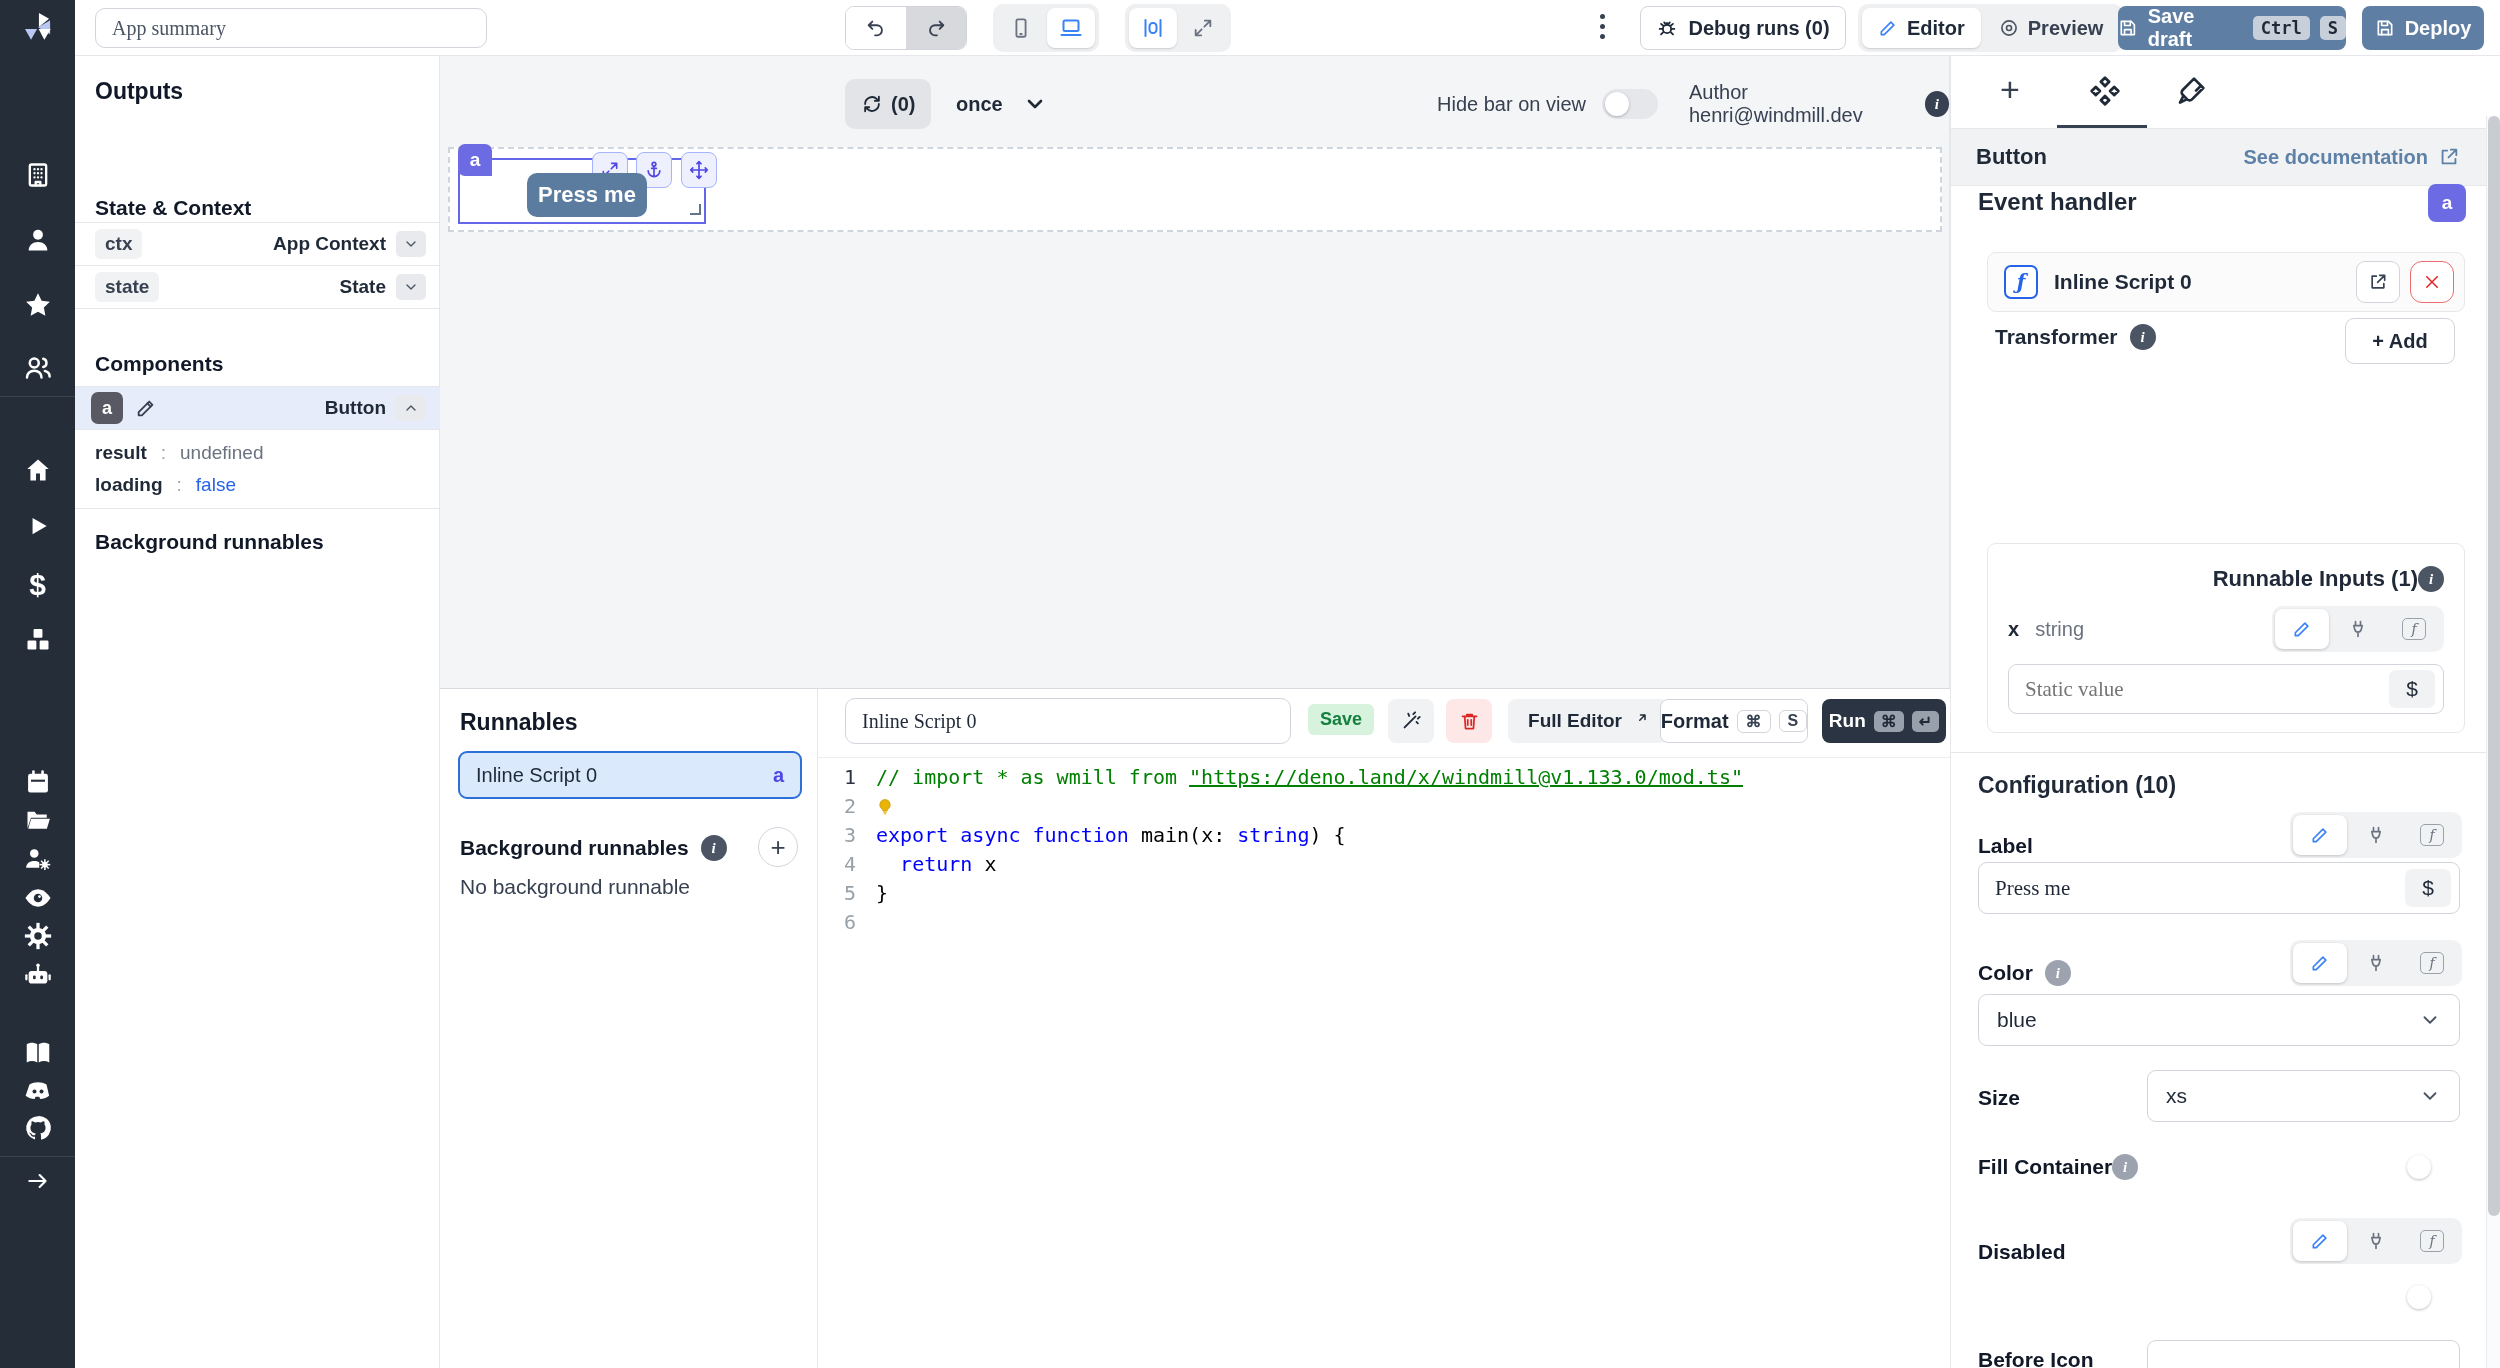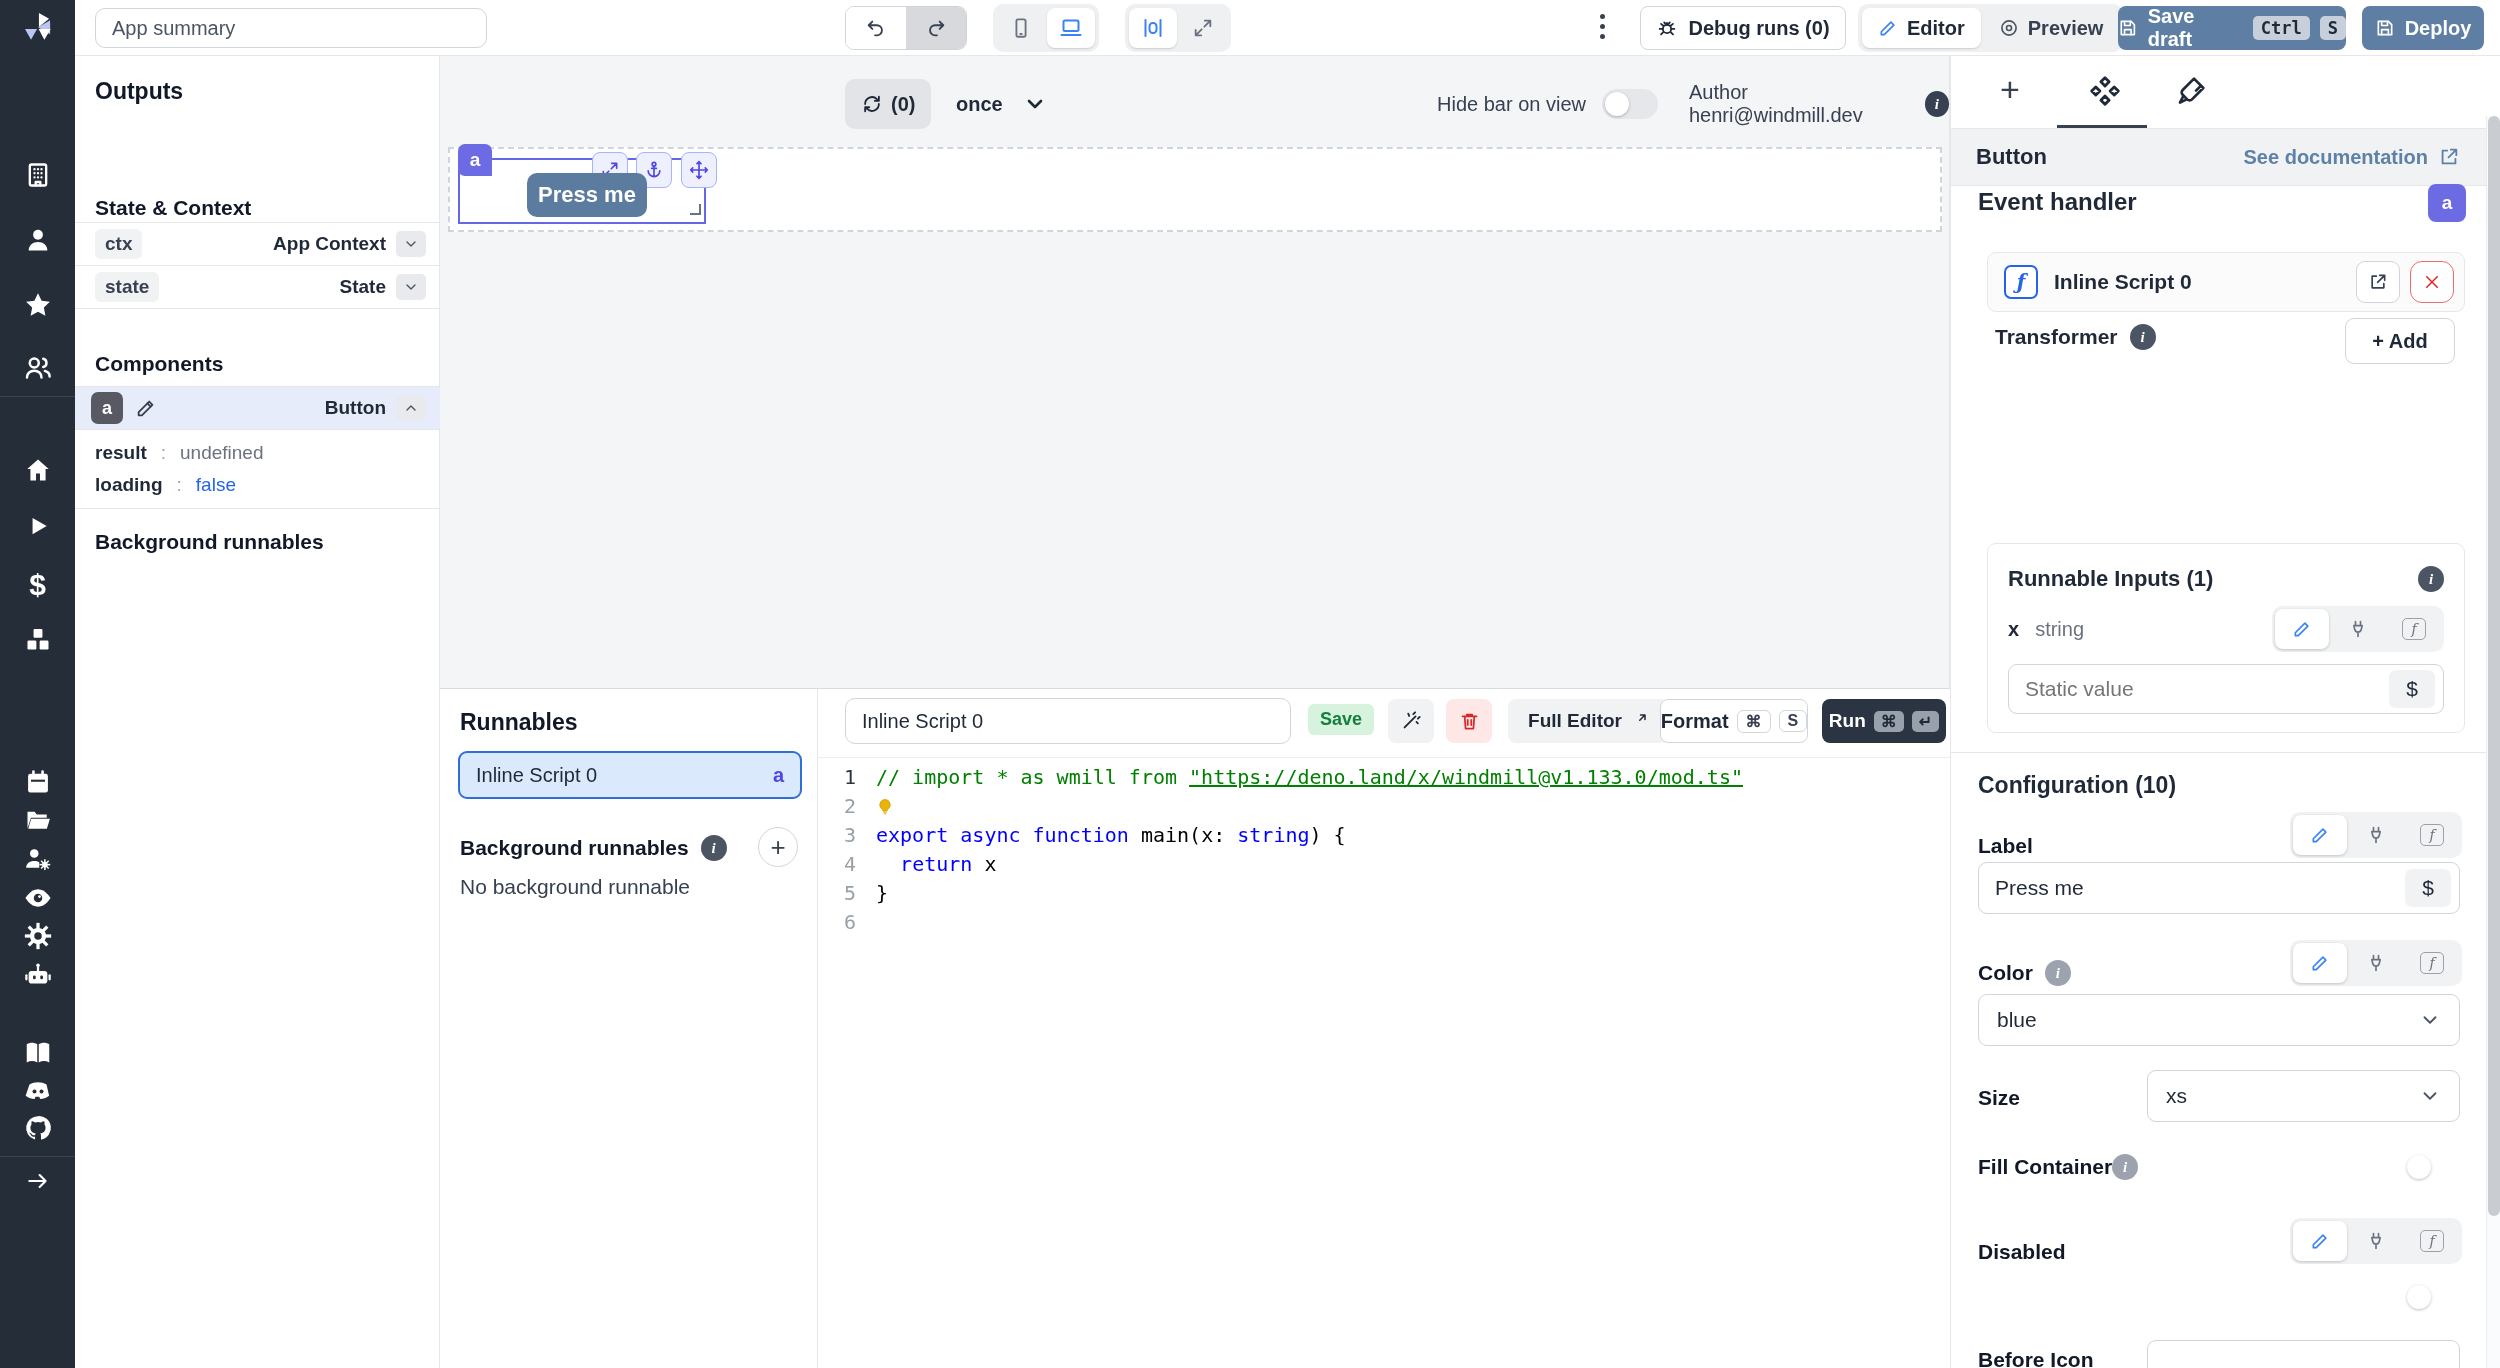--- a/index.html
+++ b/index.html
@@ -3,21 +3,21 @@
 <meta charset="utf-8">
 <style>
 *{margin:0;padding:0;box-sizing:border-box}
 html,body{width:2500px;height:1368px}
 body{position:relative;background:#fff;font-family:"Liberation Sans",sans-serif;color:#1f2937;overflow:hidden;font-size:20px}
 .abs{position:absolute}
 .row{display:flex;align-items:center}
 svg{display:block}
 .s{fill:none;stroke:currentColor;stroke-width:2;stroke-linecap:round;stroke-linejoin:round}
 .b{font-weight:bold}
-input{font-family:Liberation Sans, sans-serif;outline:none}
+input{font-family:Liberation Serif, serif;outline:none}
 
 .topbar{left:0;top:0;width:2500px;height:56px;background:#fff;border-bottom:1px solid #e5e7eb;z-index:30}
 .logo-box{left:0;top:0;width:75px;height:56px;background:#252d38;display:flex;align-items:center;justify-content:center}
 .txtinput{border:1px solid #d1d5db;border-radius:10px;background:#fff;color:#1f2937;padding:0 16px;font-size:20px}
 .txtinput::placeholder{color:#4b5563}
 .groupbox{background:#eef0f2;border-radius:10px;display:flex;align-items:center;padding:4px;gap:2px}
 .gcell{width:48px;height:40px;border-radius:8px;display:flex;align-items:center;justify-content:center;color:#6b7280}
 .gcell.on{background:#fff;box-shadow:0 1px 2px rgba(0,0,0,.15);color:#3b82f6}
 .btn-outline{background:#fff;border:1px solid #d1d5db;border-radius:8px;display:flex;align-items:center;justify-content:center;gap:10px;font-weight:bold;color:#1f2937;font-size:20px}
 .btn-steel{background:#5e7fa3;border:none;border-radius:8px;display:flex;align-items:center;justify-content:center;gap:10px;color:#fff;font-weight:bold;font-size:20px}
@@ -543,21 +543,21 @@
   </div>
 
   <div class="abs row" style="left:45px;top:268px;gap:12px">
     <span class="b" style="font-size:21px">Transformer</span>
     <span class="info">i</span>
   </div>
   <div class="abs btn-outline" style="left:395px;top:262px;width:110px;height:46px;border-radius:9px;font-size:20px">+ Add</div>
 
 
   <div class="abs card" style="left:37px;top:487px;width:478px;height:190px;background:#fff;padding:22px 20px">
-    <div class="row" style="justify-content:space-between">
+    <div class="row" style="justify-content:flex-end">
       <span class="b" style="font-size:22px">Runnable Inputs (1)</span>
       <span class="info">i</span>
     </div>
     <div class="row" style="margin-top:14px;justify-content:space-between">
       <span class="row" style="gap:16px">
         <span class="b" style="font-size:20px">x</span>
         <span style="color:#6b7280;font-size:20px">string</span>
       </span>
       <span class="seg">
         <span class="segcell on">

